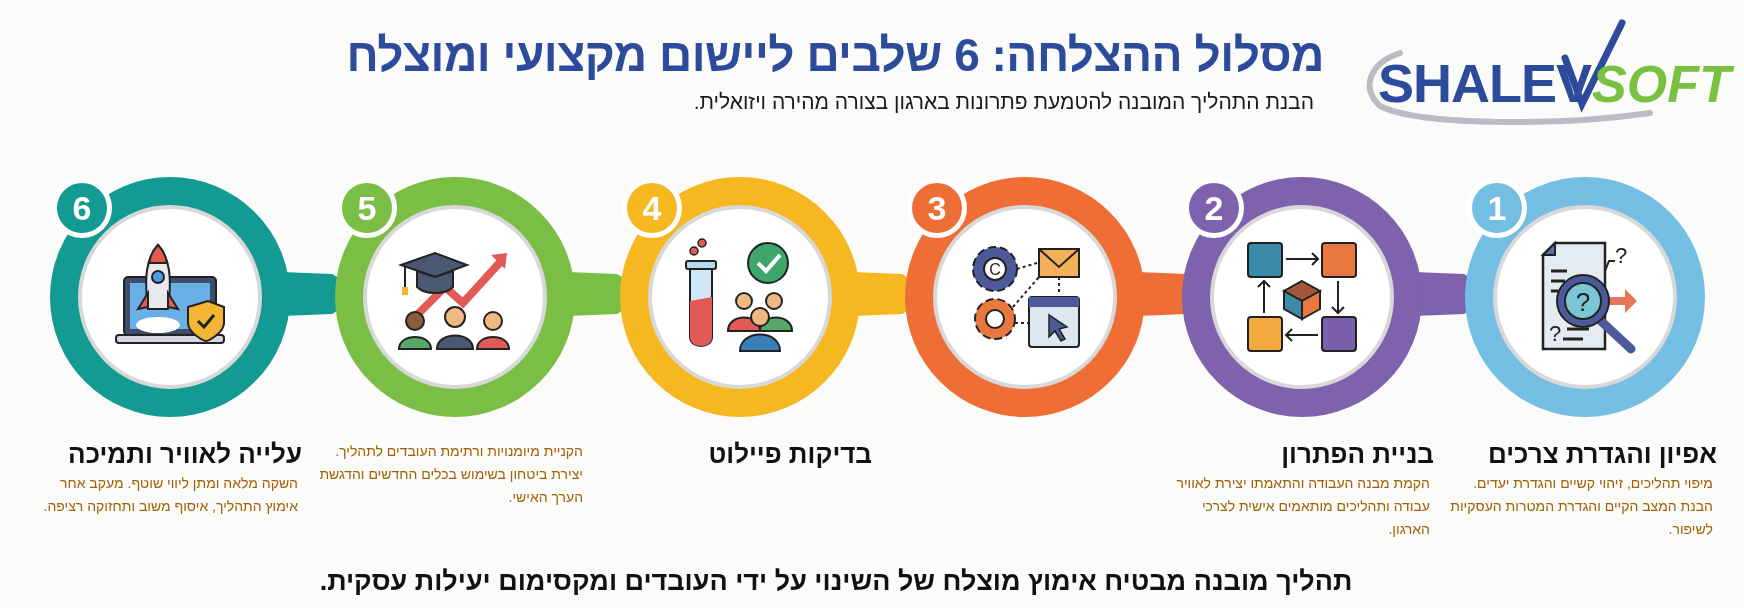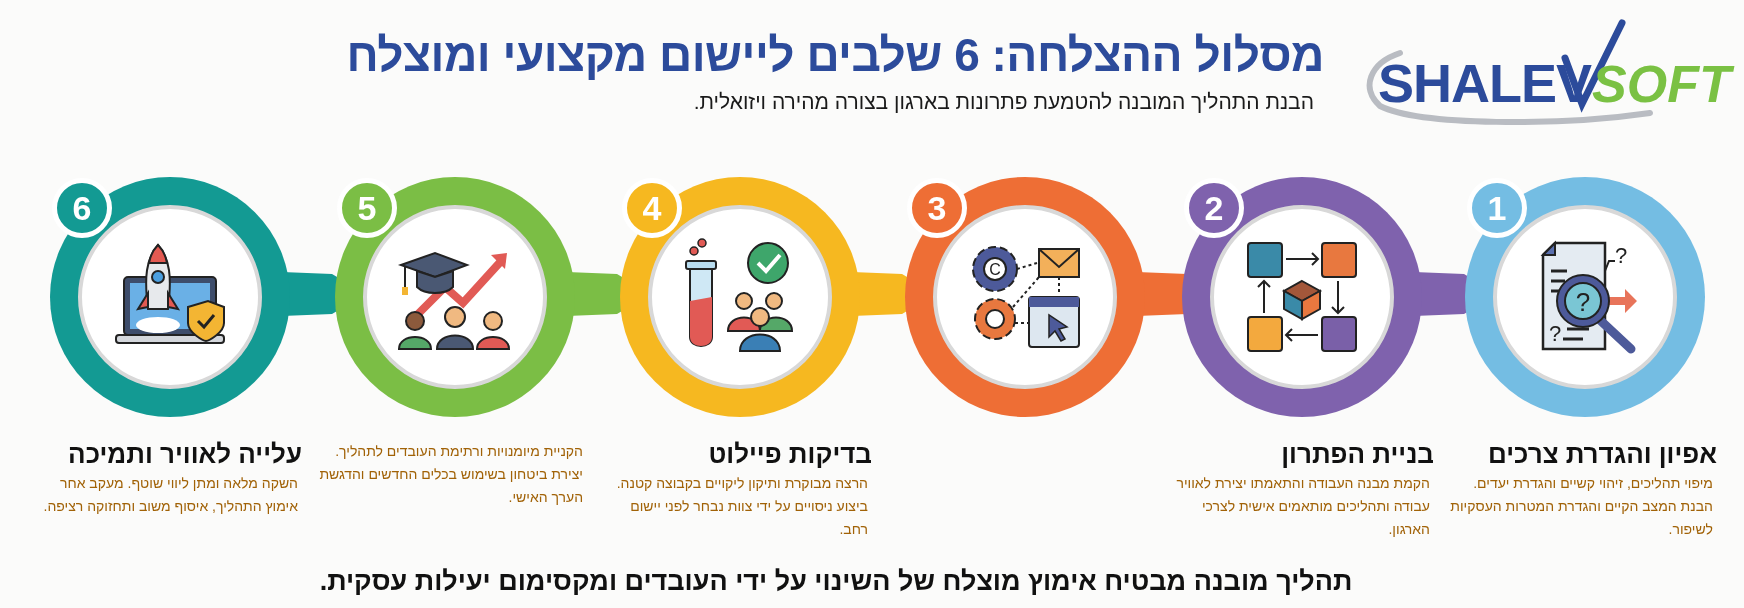--- a/index.html
+++ b/index.html
@@ -148,21 +148,20 @@
       <circle cx="94" cy="64" r="8" fill="#f0b981" stroke="#222" stroke-width="2"></circle>
       <path d="M48 94 C48 76 80 76 80 94Z" fill="#e15a55" stroke="#222" stroke-width="2"></path>
       <path d="M80 94 C80 76 112 76 112 94Z" fill="#55a868" stroke="#222" stroke-width="2"></path>
       <circle cx="80" cy="80" r="9" fill="#f0b981" stroke="#222" stroke-width="2"></circle>
       <path d="M60 114 C60 92 100 92 100 114Z" fill="#3a7fb5" stroke="#222" stroke-width="2"></path>
     </svg>
   </div>
   <div class="badge" style="background:#f6b820;">4</div>
   <div class="step-text">
     <div class="step-title">בדיקות פיילוט</div>
-    <div class="step-desc">הרצה מבוקרת ותיקון ליקויים בקבוצה קטנה. ביצוע ניסויים על ידי צוות נבחר לפני יישום רחב.</div>
   </div>
 </div>
 
 <div class="step" style="left:1025px;">
   <svg class="connector" viewBox="0 0 84 44">
     <path d="M0 0 L50 2 L84 22 L50 42 L0 44 Z" fill="#ee6e35"></path>
   </svg>
   <div class="ring" style="background:#ee6e35;"></div>
   <div class="inner"></div>
   <div class="icon">

